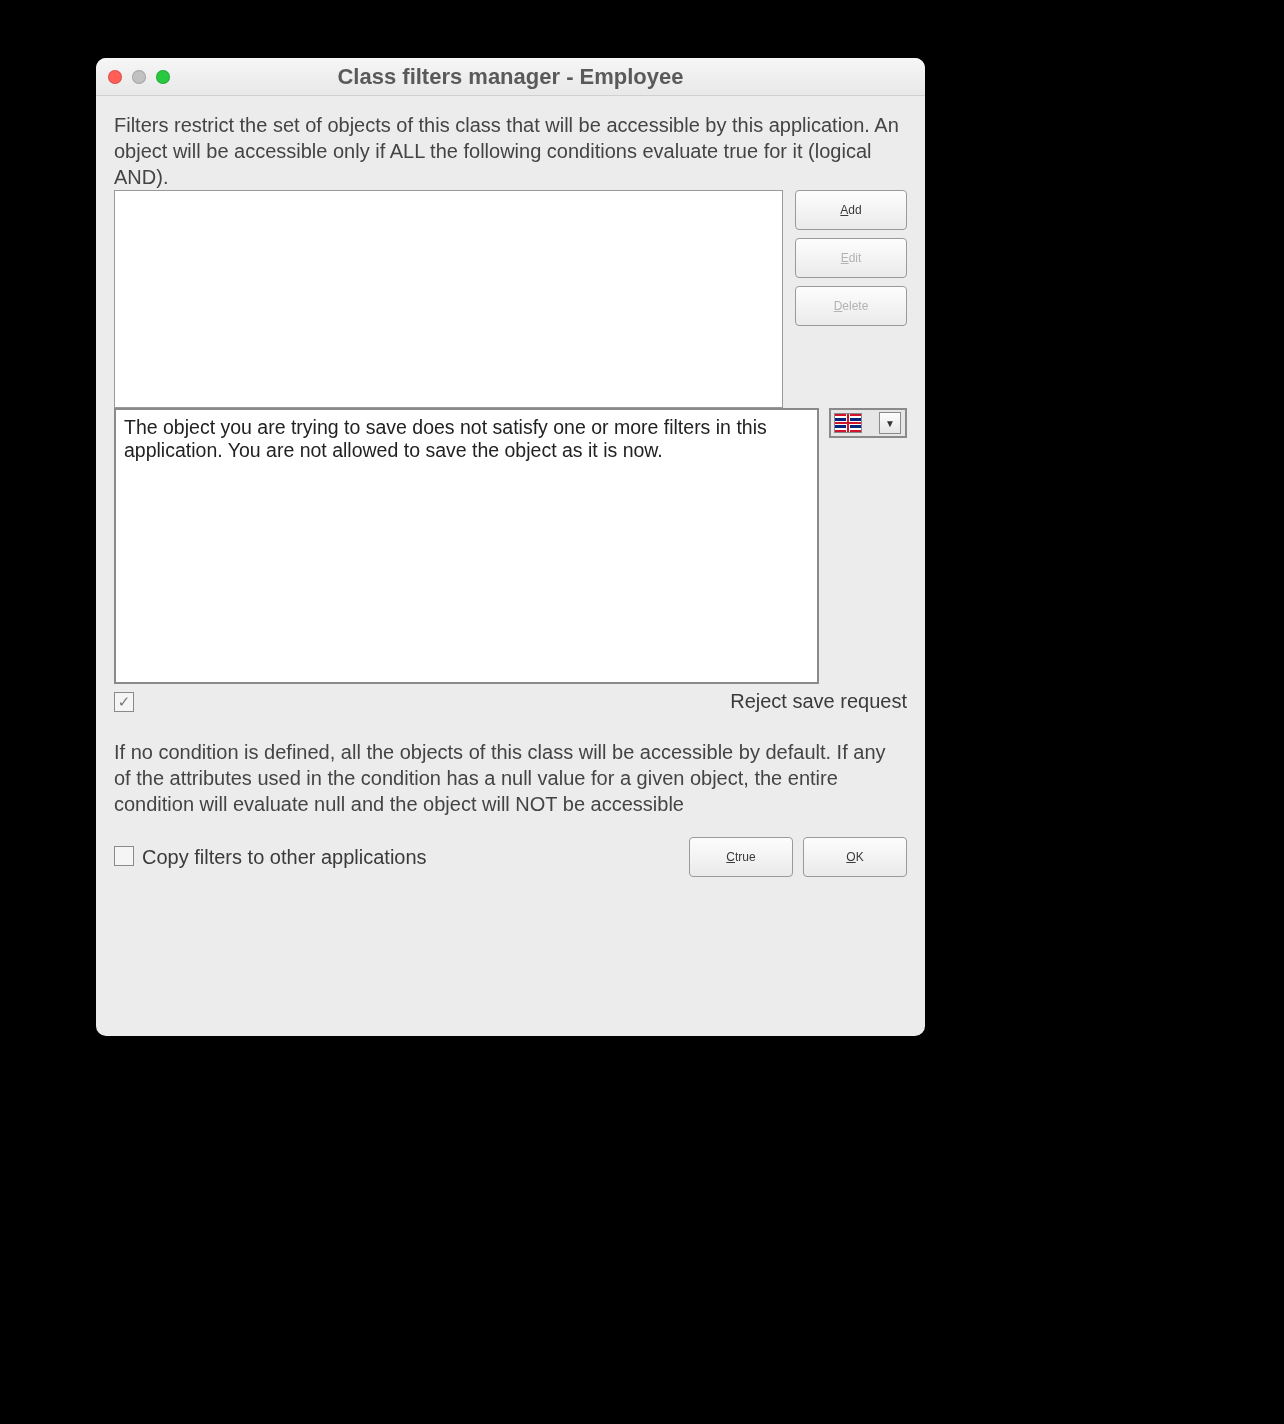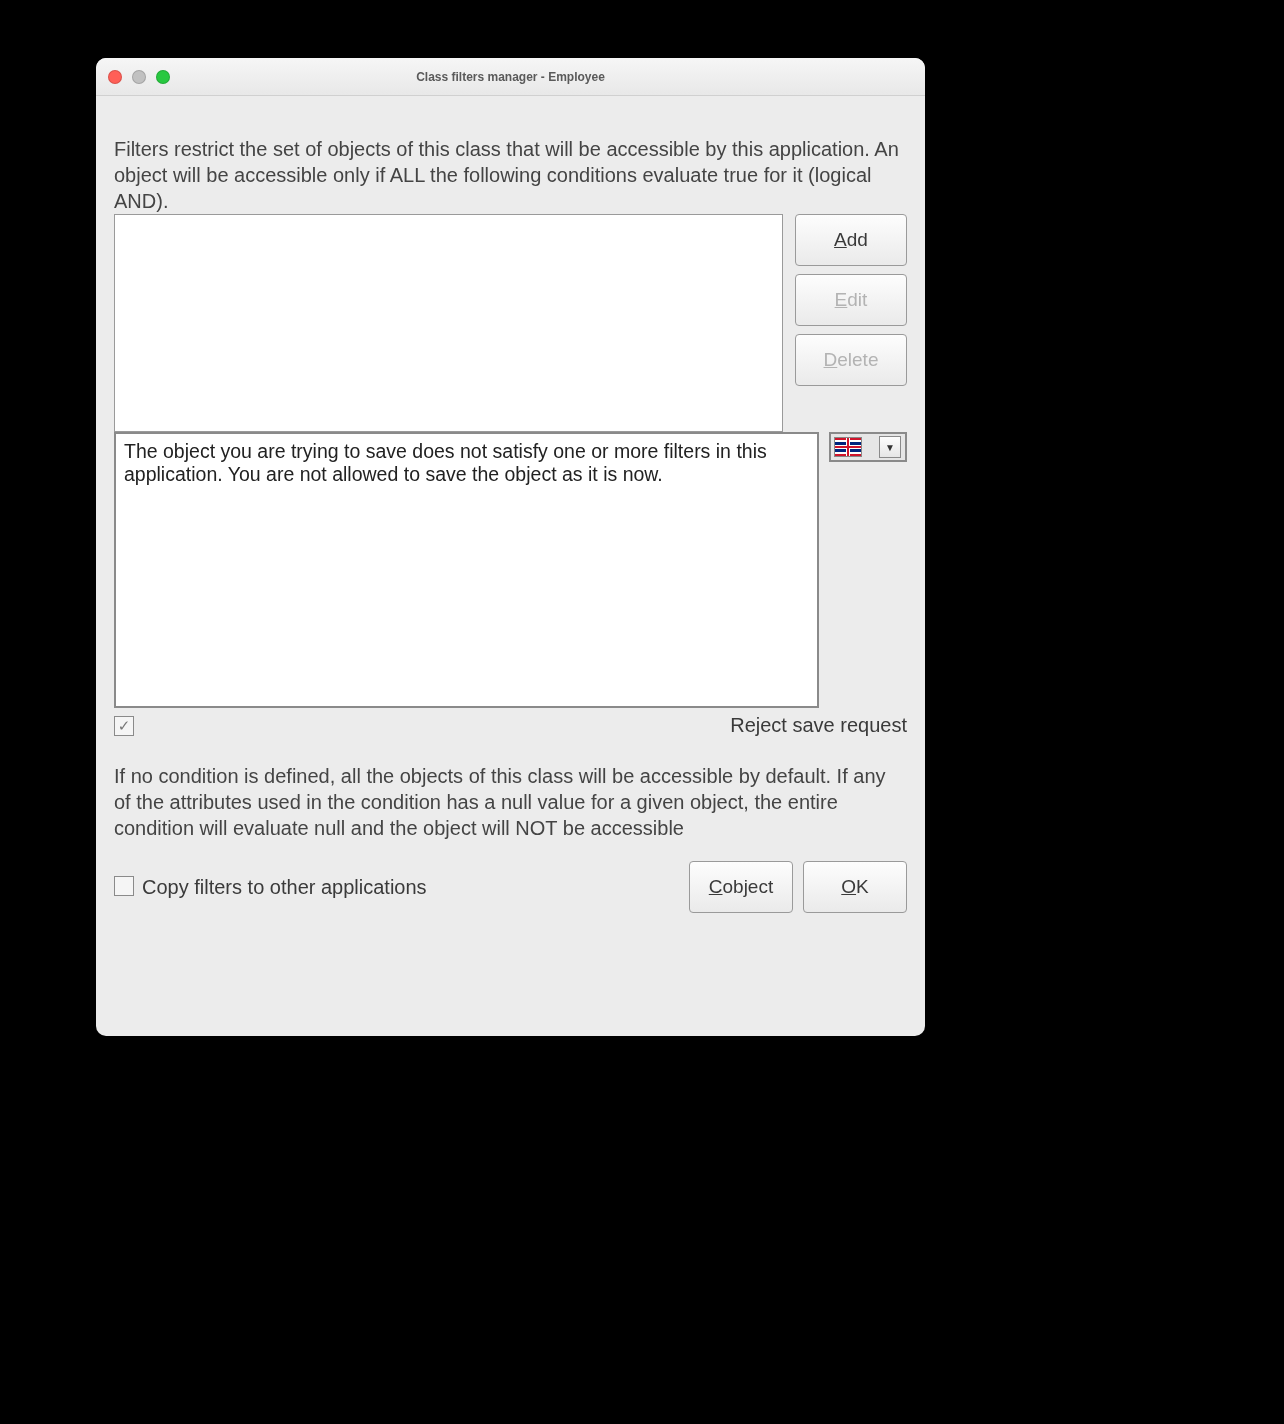--- a/index.html
+++ b/index.html
@@ -39,55 +39,54 @@
     box-shadow: inset 0 0 0 1px rgba(0,0,0,0.15);
   }
   .dot.red { background: #ff5f57; }
   .dot.yellow { background: #c1c1c1; }
   .dot.green { background: #28c840; }
   .title {
     position: absolute;
     left: 0; right: 0;
     text-align: center;
     font-weight: 600;
-    font-size: 12px;
+    font-size: 22px;
     color: #5a5a5a;
     pointer-events: none;
   }
   .content {
     padding: 16px 18px 14px 18px;
     flex: 1;
     display: flex;
     flex-direction: column;
   }
   .desc, .label, .footer-desc {
     color: #444;
     line-height: 1.3;
-    margin-top: 24px;
   }
   .label { margin-top: 14px; margin-bottom: 4px; }
   .filters-row {
     display: flex; gap: 12px;
   }
   .listbox {
     flex: 1;
     height: 218px;
     background: #fff;
     border: 1px solid #9a9a9a;
   }
   .side-buttons {
     display: flex; flex-direction: column; gap: 8px;
     width: 112px;
   }
   button.btn {
-    height: 52px;
+    height: 40px;
     background: linear-gradient(#fdfdfd, #eaeaea);
     border: 1px solid #9a9a9a;
     border-radius: 4px;
-    font-size: 19px;
+    font-size: 12px;
     color: #3a3a3a;
     cursor: pointer;
   }
   button.btn:disabled {
     color: #b3b3b3;
     cursor: default;
   }
   .accel { text-decoration: underline; }
   .msg-row {
     display: flex; gap: 10px;
@@ -214,18 +213,18 @@
     </div>
 
     <div class="footer-desc">If no condition is defined, all the objects of this class will be accessible by default. If any of the attributes used in the condition has a null value for a given object, the entire condition will evaluate null and the object will NOT be accessible</div>
 
     <div class="footer-row">
       <div class="footer-check">
         <span class="cb"></span>
         <span>Copy filters to other applications</span>
       </div>
       <div class="footer-buttons">
-        <button class="btn"><span class="accel">C</span><span>object</span></button>
+        <button class="btn"><span class="accel">C</span><span>true</span></button>
         <button class="btn"><span class="accel">O</span><span>K</span></button>
       </div>
     </div>
   </div>
 </div>
 
 </body></html>

